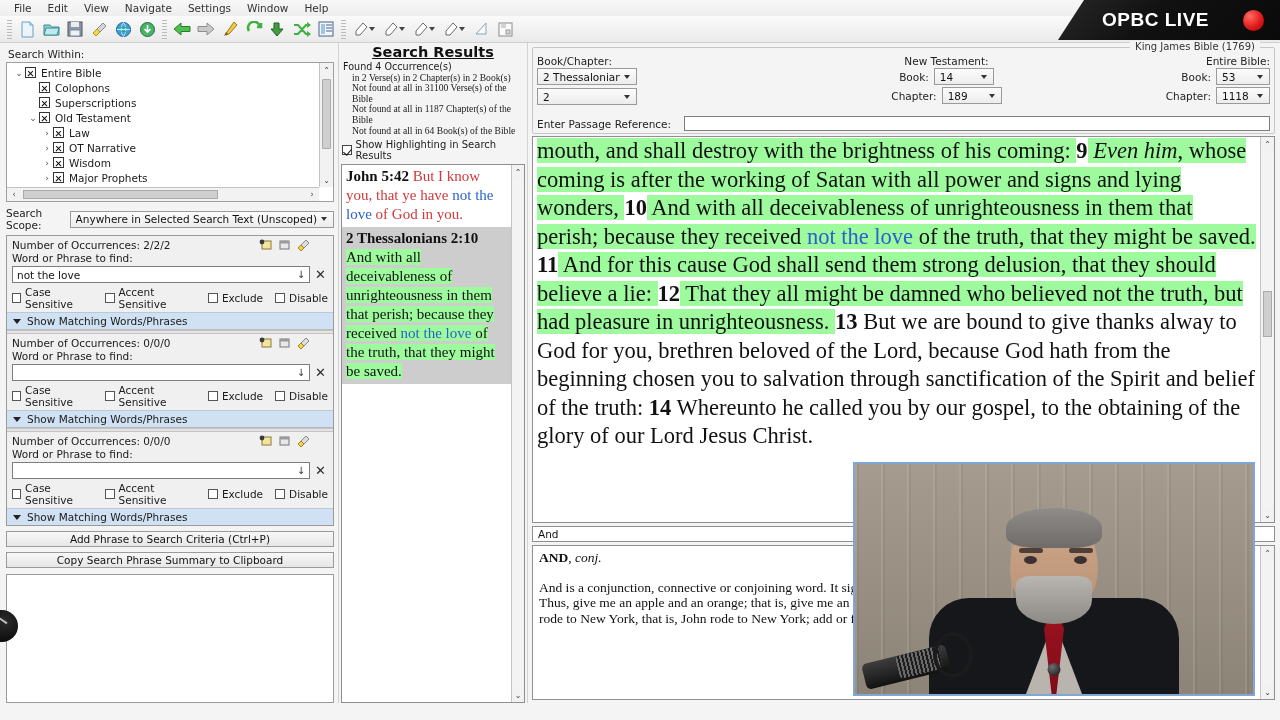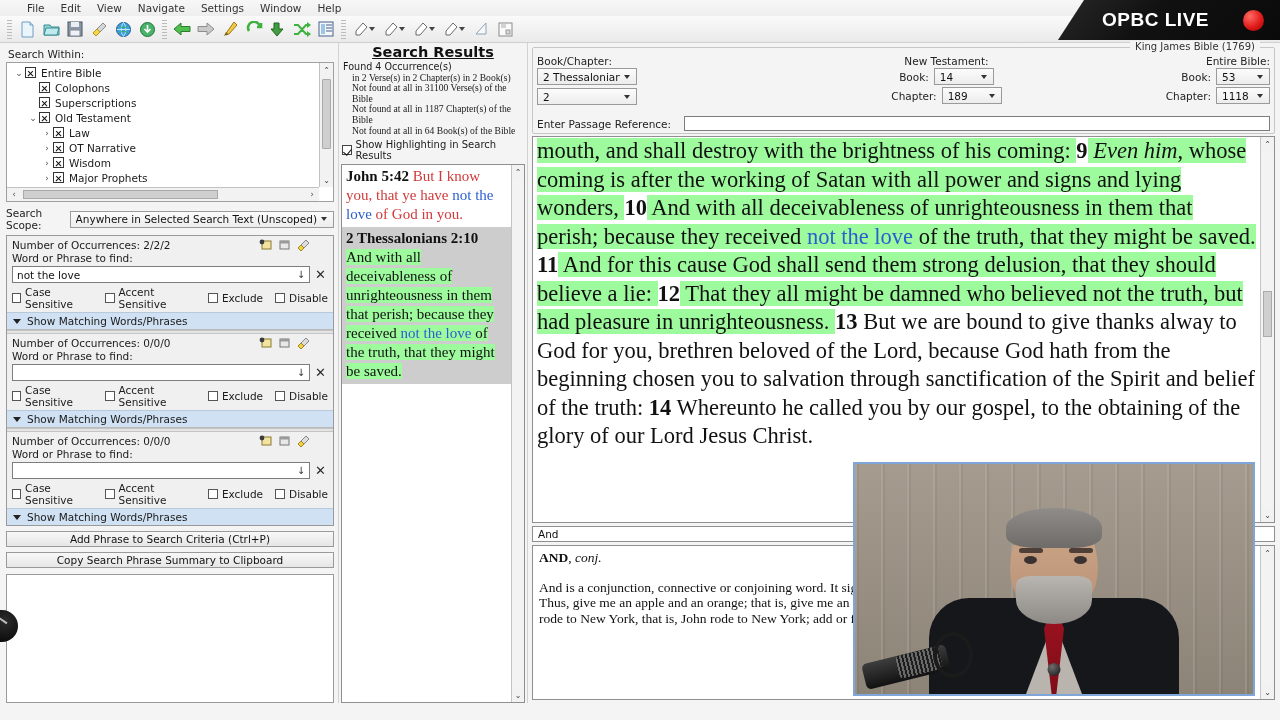--- a/index.html
+++ b/index.html
@@ -12,21 +12,21 @@
   }
   .app { position:absolute; inset:0; background:#f4f4f4; }
 
   
   .titlebar { height:17px; display:flex; align-items:center; padding-left:6px;
               background:linear-gradient(#fbfbfb,#f2f2f2); }
   .title-icon { width:11px; height:10px; margin-right:6px; position:relative; }
   .title-icon:before { content:""; position:absolute; left:0; top:1px; width:10px; height:8px;
       background:#1c1c1c; transform:skewX(-12deg); border-radius:1px; }
   .title-text { font-size:10.5px; color:#3a3a3a; }
-  .menubar { height:16px; display:flex; align-items:center; gap:0px; padding-left:19px;
+  .menubar { height:16px; display:flex; align-items:center; gap:0px; padding-left:6px;
              background:linear-gradient(#f7f7f7,#eeeeee); }
   .menu-item { font-size:10.5px; color:#333; padding:1px 8px; cursor:default; }
 
   
   .toolbar { height:27px; display:flex; align-items:center; padding-left:4px;
              background:linear-gradient(#fafafa,#eaeaea); border-bottom:1px solid #cfcfcf; }
   .tgrip { width:5px; height:19px; margin:0 3px;
            background:repeating-linear-gradient(to bottom,#bbb 0 1px,transparent 1px 3px); }
   .tbtn { width:24px; height:23px; display:flex; align-items:center; justify-content:center;
           border-radius:2px; position:relative; }

